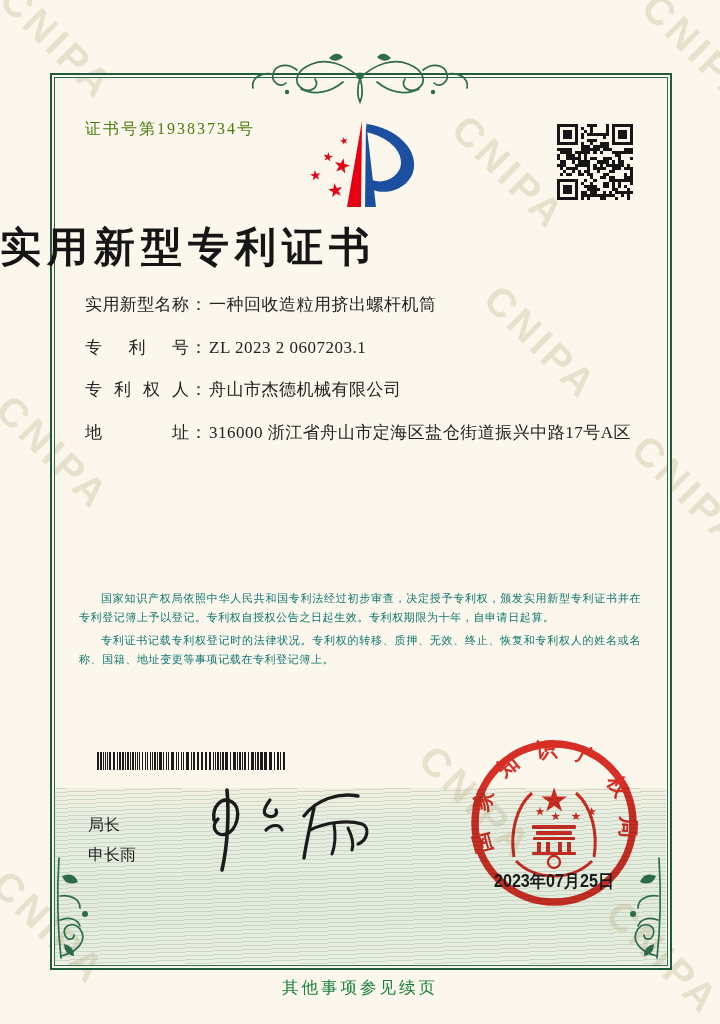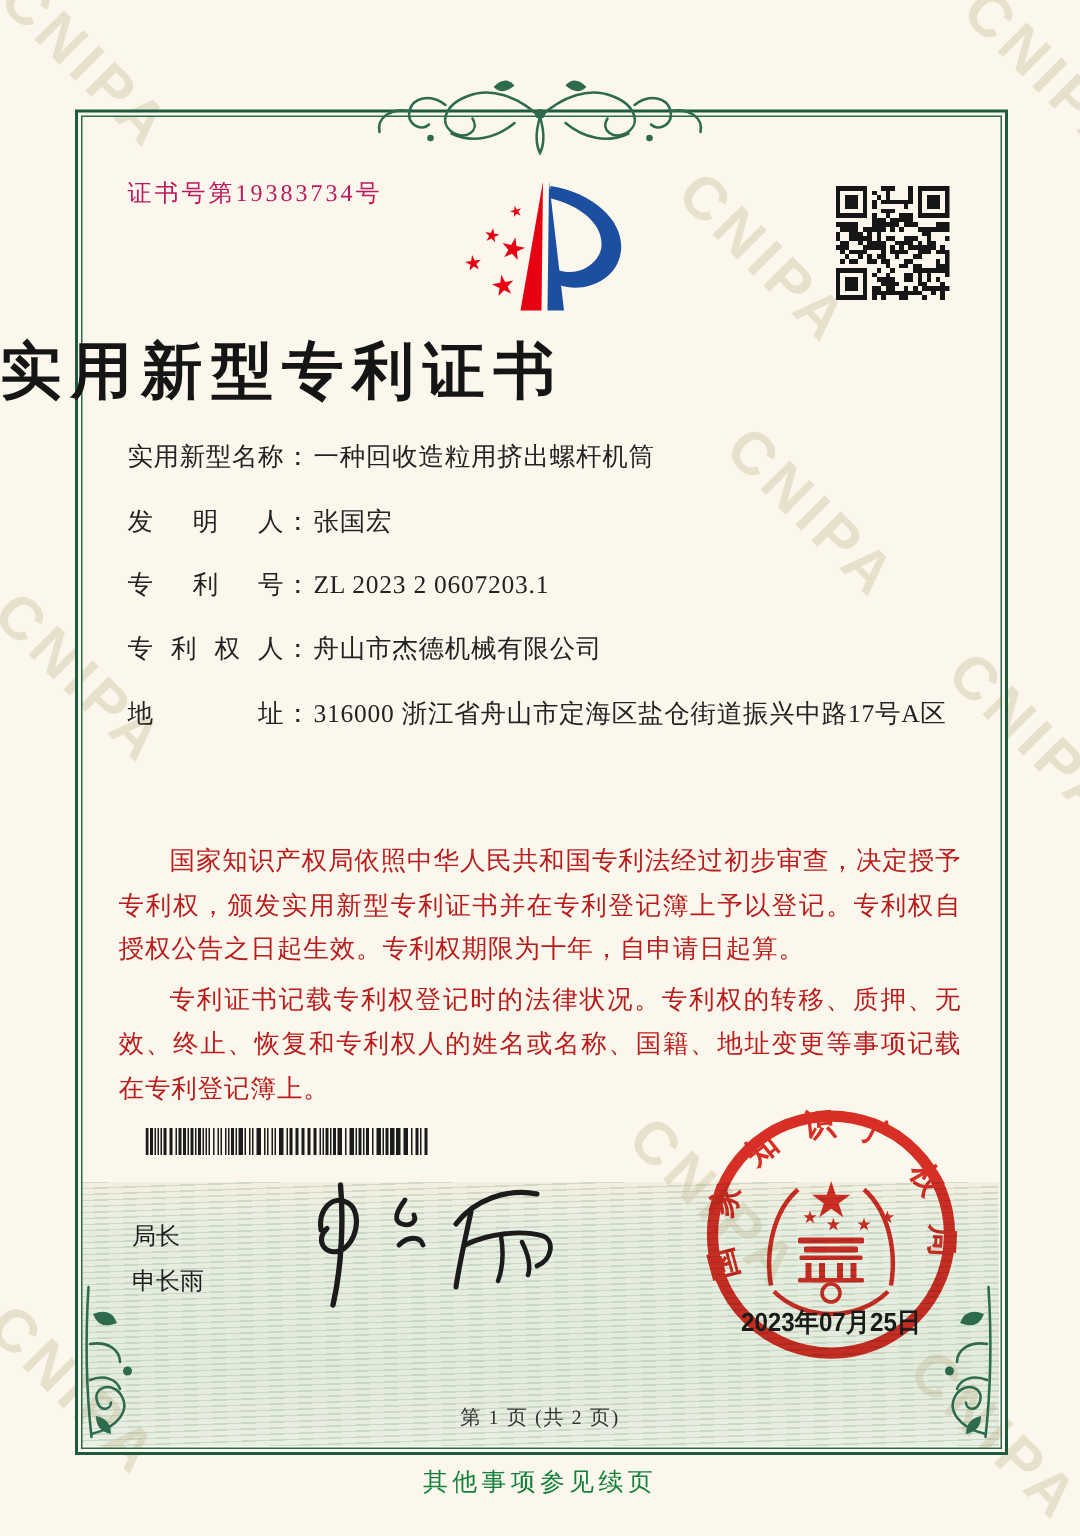--- a/index.html
+++ b/index.html
@@ -18,40 +18,40 @@
           linear-gradient(#f3efe0, #e7eee1 18%, #e3ebdc 70%, #e9efe3);}
 
   
   .frame{position:absolute;left:50px;top:73px;width:618px;height:893px;z-index:3;
          border:2px solid #1e5a3e;
          box-shadow: inset 0 0 0 2px #fbf7ec, inset 0 0 0 3px #2a6a4a;
          pointer-events:none;}
 
   .orn{position:absolute;z-index:4;pointer-events:none;}
 
-  .cert-no{position:absolute;left:85px;top:119px;z-index:5;font-size:16px;color:#be185d;letter-spacing:2px;}
+  .cert-no{position:absolute;left:85px;top:119px;z-index:5;font-size:16px;color:#4d7c0f;letter-spacing:2px;}
 
   .logo{position:absolute;left:283px;top:110px;width:152px;height:106px;z-index:5;}
   .logo .star{position:absolute;background:#e60012;
     clip-path:polygon(50% 0%,61% 35%,98% 35%,68% 57%,79% 91%,50% 70%,21% 91%,32% 57%,2% 35%,39% 35%);}
 
   .qr{position:absolute;left:557px;top:124px;width:76px;height:76px;z-index:5;}
 
   .title{position:absolute;left:0;top:220px;width:720px;text-align:left;z-index:5;
          font-size:41px;font-weight:bold;color:#151515;letter-spacing:6px;}
 
   .rows{position:absolute;left:85px;top:293px;width:560px;z-index:5;font-size:17px;color:#232323;}
   .row{height:42.7px;position:relative;white-space:nowrap;}
   .lbl{display:inline-block;width:104px;text-align:justify;text-align-last:justify;}
   .colon{display:inline-block;margin:0 2px 0 1px;}
   .val{letter-spacing:0.5px;}
   .grant2{position:absolute;left:276px;top:0;}
 
-  .paras{position:absolute;left:79px;top:559px;width:562px;z-index:5;
-         font-size:17px;line-height:1.74;color:#b91c1c;text-align:justify;letter-spacing:0.6px;}
+  .paras{position:absolute;left:79px;top:589px;width:562px;z-index:5;
+         font-size:11px;line-height:1.74;color:#0f766e;text-align:justify;letter-spacing:0.6px;}
   .paras p{margin:0 0 4px 0;text-indent:2em;}
 
   .barcode{position:absolute;left:97px;top:752px;z-index:5;}
 
   .officer{position:absolute;left:88px;top:810px;z-index:6;
            font-family:"Liberation Sans","DejaVu Sans",sans-serif;font-size:16px;color:#1d1d1d;line-height:1.85;}
   .sig{position:absolute;left:192px;top:778px;z-index:6;}
 
   .seal{position:absolute;left:462px;top:735px;width:184px;height:184px;z-index:7;opacity:0.95;
         mix-blend-mode:multiply;}
@@ -387,23 +387,20 @@
       <rect x="2" y="20" width="3" height="3" fill="#161616"></rect>
     </svg>
 
   <div class="title">实用新型专利证书</div>
 
   <div class="rows">
     <div class="row">
       <span class="lbl">实用新型名称</span><span class="colon">：</span><span class="val">一种回收造粒用挤出螺杆机筒</span>
     </div>
     <div class="row">
-      <span class="lbl">发明人</span><span class="colon">：</span><span class="val">张国宏</span>
-    </div>
-    <div class="row">
       <span class="lbl">专利号</span><span class="colon">：</span><span class="val">ZL 2023 2 0607203.1</span>
     </div>
     <div class="row">
       <span class="lbl">专利权人</span><span class="colon">：</span><span class="val">舟山市杰德机械有限公司</span>
     </div>
     <div class="row">
       <span class="lbl">地址</span><span class="colon">：</span><span class="val">316000 浙江省舟山市定海区盐仓街道振兴中路17号A区</span>
     </div>
   </div>
 
@@ -520,16 +517,15 @@
         <rect x="105" y="107" width="4" height="10"></rect>
       <rect x="70" y="117" width="44" height="3" rx="1"></rect>
       <circle cx="92" cy="127" r="6" fill="none" stroke="#d9251c" stroke-width="2.4"></circle>
       <path d="M52,122 C48,98 54,72 70,58" fill="none" stroke="#d9251c" stroke-width="3"></path>
       <path d="M132,122 C136,98 130,72 114,58" fill="none" stroke="#d9251c" stroke-width="3"></path>
       <path d="M54,126 C64,136 78,141 92,141 C106,141 120,136 130,126" fill="none" stroke="#d9251c" stroke-width="3"></path>
     </g>
     <text x="92" y="152" text-anchor="middle" font-size="17.5" font-weight="bold" fill="#101010" font-family="Liberation Sans, sans-serif" textLength="120" lengthAdjust="spacingAndGlyphs">2023年07月25日</text>
   </svg>
 
-  <div class="page-no">第 1 页 (共 2 页)</div>
   <div class="foot-note">其他事项参见续页</div>
 
 </div>
 
 </body></html>

